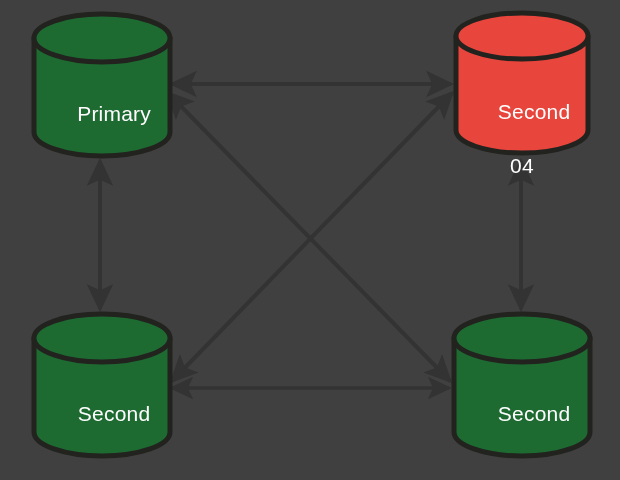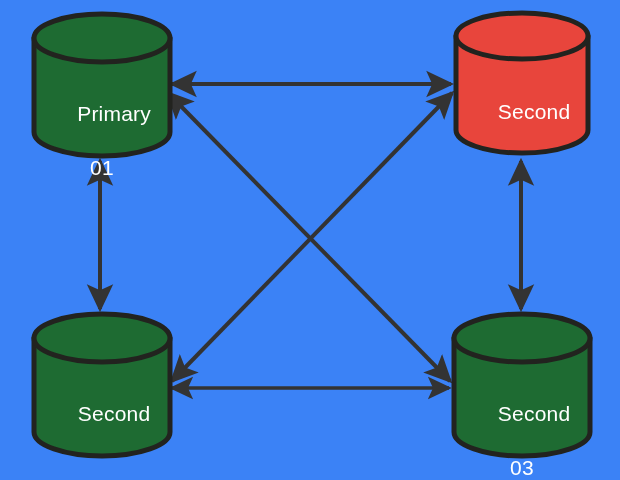--- a/index.html
+++ b/index.html
@@ -7,21 +7,21 @@
     padding: 0;
     background: #ffffff;
   }
   body {
     font-family: "Liberation Sans", sans-serif;
   }
   #canvas {
     position: relative;
     width: 620px;
     height: 480px;
-    background: #3b82f6;
+    background: #404040;
     overflow: hidden;
   }
   #diagram-svg {
     position: absolute;
     top: 0;
     left: 0;
     width: 620px;
     height: 480px;
   }
   .node-label {
@@ -87,29 +87,28 @@
 
       <g>
         <path d="M454,338 L454,432 A68,24 0 0 0 590,432 L590,338 Z" fill="#1e6b32" stroke="#22231f" stroke-width="5" stroke-linejoin="round"></path>
         <ellipse cx="522" cy="338" rx="68" ry="24" fill="#1e6b32" stroke="#22231f" stroke-width="5"></ellipse>
       </g>
     </g>
   </svg>
 
   <div class="node-label" style="left:32px; top:73px; width:140px;">
     <span>Primary</span>
-    <span class="line2">01</span>
   </div>
 
   <div class="node-label" style="left:452px; top:71px; width:140px;">
     <span>Second</span>
+    <span class="line2">04</span>
   </div>
 
   <div class="node-label" style="left:32px; top:373px; width:140px;">
     <span>Second</span>
   </div>
 
   <div class="node-label" style="left:452px; top:373px; width:140px;">
     <span>Second</span>
-    <span class="line2">03</span>
   </div>
 
 </div>
 
 </body></html>

